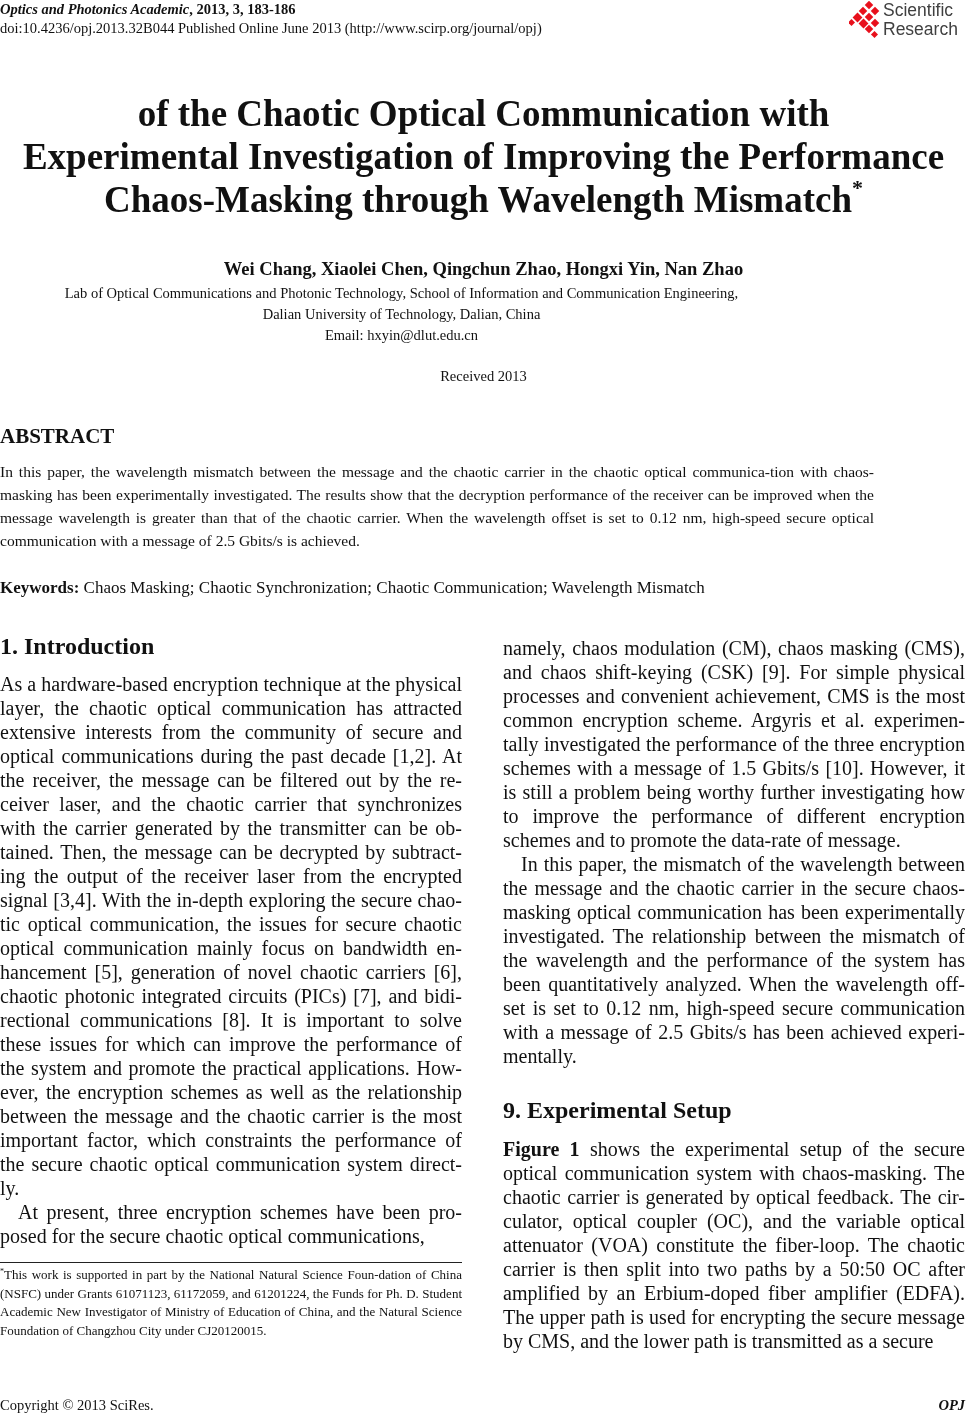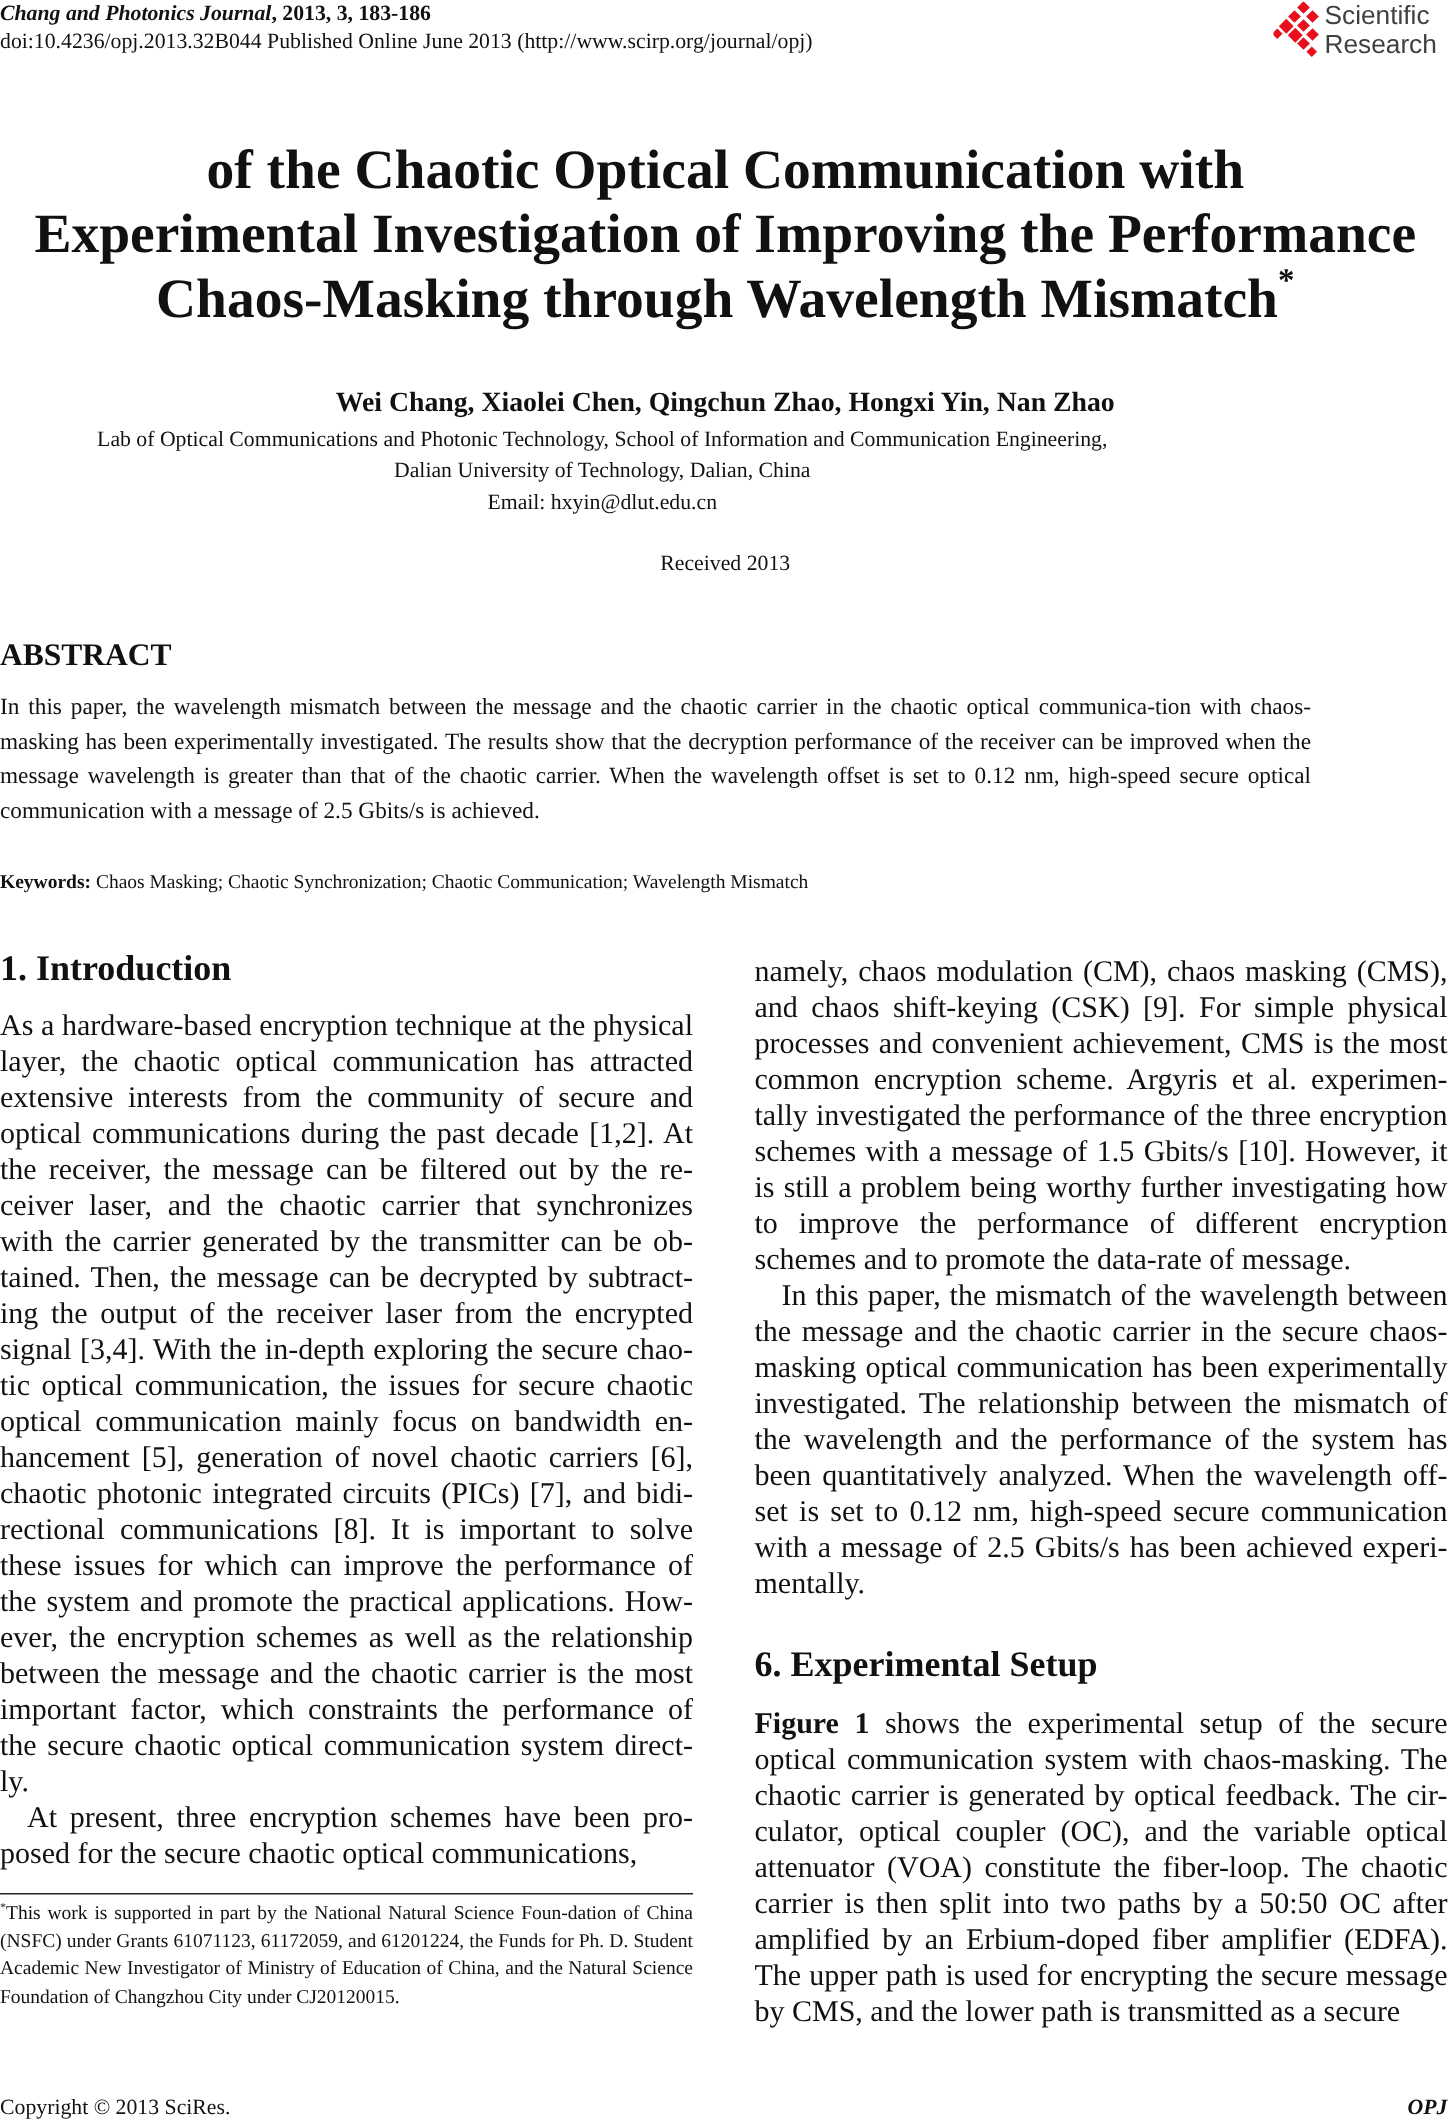--- a/index.html
+++ b/index.html
@@ -17,21 +17,21 @@
 
   .title { position: absolute; left: 0; top: 92px; width: 967px; text-align: center; font-weight: bold; font-size: 37px; line-height: 43px; }
   .title sup { font-size: 22px; vertical-align: 17px; line-height: 0; }
 
   .authors { position: absolute; left: 0; top: 258px; width: 967px; text-align: center; font-weight: bold; font-size: 18.5px; line-height: 22px; }
   .affil { position: absolute; left: 0; top: 283px; width: 803px; text-align: center; font-size: 14.5px; line-height: 21px; }
   .received { position: absolute; left: 0; top: 366px; width: 967px; text-align: center; font-size: 14.5px; line-height: 20px; }
 
   .abstract-h { position: absolute; left: 0; top: 423px; font-weight: bold; font-size: 21px; line-height: 26px; }
   .abstract-p { position: absolute; left: 0; top: 460px; width: 874px; font-size: 15.5px; line-height: 23px; text-align: justify; }
-  .keywords { position: absolute; left: 0; top: 576px; width: 842px; font-size: 13px; line-height: 23px; }
+  .keywords { position: absolute; left: 0; top: 576px; width: 842px; font-size: 17px; line-height: 23px; }
   .keywords b { font-weight: bold; }
 
   .col { position: absolute; font-size: 20px; line-height: 24px; text-align: justify; }
   .col-left { left: 0; top: 672px; width: 462px; }
   .col-right { left: 503px; top: 636px; width: 462px; }
   .sec-h { position: absolute; font-weight: bold; font-size: 24px; line-height: 26px; }
   .sec1 { left: 0; top: 633px; }
   .sec2 { left: 503px; top: 1097px; }
   .col p { text-align: justify; }
   .col p.indent { text-indent: 18px; }
@@ -41,21 +41,21 @@
   .footnote { position: absolute; left: 0; top: 1266px; width: 462px; font-size: 13px; line-height: 18.5px; text-align: justify; }
   .footnote sup { font-size: 8px; vertical-align: 5px; line-height: 0; }
 
   .copyright { position: absolute; left: 0; top: 1396px; font-size: 14.5px; line-height: 18px; }
   .opj { position: absolute; right: 2px; top: 1396px; font-size: 14.5px; line-height: 18px; font-weight: bold; font-style: italic; }
 </style>
 </head>
 <body>
 
 <div class="journal-header">
-  <div class="jname"><i>Chang and Photonics Journal</i><span>, 2013, 3, 183-186</span></div>
+  <div class="jname"><i>Optics and Photonics Academic</i><span>, 2013, 3, 183-186</span></div>
   <div class="doi">doi:10.4236/opj.2013.32B044 Published Online June 2013 (http://www.scirp.org/journal/opj)</div>
 </div>
 
 <div class="logo">
   <svg width="34" height="40" viewBox="0 0 34 40">
     <g fill="#e8101c">
       <rect x="17" y="1" width="6" height="6" transform="rotate(45 20 4)"></rect>
       <rect x="23" y="7" width="6" height="6" transform="rotate(45 26 10)"></rect>
       <rect x="11" y="7" width="6" height="6" transform="rotate(45 14 10)"></rect>
       <rect x="17" y="13" width="6" height="6" transform="rotate(45 20 16)"></rect>
@@ -99,19 +99,19 @@
 </div>
 
 <div class="fn-rule"></div>
 <div class="footnote"><sup>*</sup><span>This work is supported in part by the National Natural Science Foun-dation of China (NSFC) under Grants 61071123, 61172059, and 61201224, the Funds for Ph. D. Student Academic New Investigator of Ministry of Education of China, and the Natural Science Foundation of Changzhou City under CJ20120015.</span></div>
 
 <div class="col col-right">
   <p>namely, chaos modulation (CM), chaos masking (CMS), and chaos shift-keying (CSK) [9]. For simple physical processes and convenient achievement, CMS is the most common encryption scheme. Argyris et al. experimen-tally investigated the performance of the three encryption schemes with a message of 1.5 Gbits/s [10]. However, it is still a problem being worthy further investigating how to improve the performance of different encryption schemes and to promote the data-rate of message.</p>
   <p class="indent">In this paper, the mismatch of the wavelength between the message and the chaotic carrier in the secure chaos-masking optical communication has been experimentally investigated. The relationship between the mismatch of the wavelength and the performance of the system has been quantitatively analyzed. When the wavelength off-set is set to 0.12 nm, high-speed secure communication with a message of 2.5 Gbits/s has been achieved experi-mentally.</p>
 </div>
 
-<div class="sec-h sec2">6. Experimental Setup</div>
+<div class="sec-h sec2">9. Experimental Setup</div>
 <div class="col col-right2">
   <p><b>Figure 1</b><span> shows the experimental setup of the secure optical communication system with chaos-masking. The chaotic carrier is generated by optical feedback. The cir-culator, optical coupler (OC), and the variable optical attenuator (VOA) constitute the fiber-loop. The chaotic carrier is then split into two paths by a 50:50 OC after amplified by an Erbium-doped fiber amplifier (EDFA). The upper path is used for encrypting the secure message by CMS, and the lower path is transmitted as a secure</span></p>
 </div>
 
 <div class="copyright">Copyright © 2013 SciRes.</div>
 <div class="opj">OPJ</div>
 
 </body></html>

